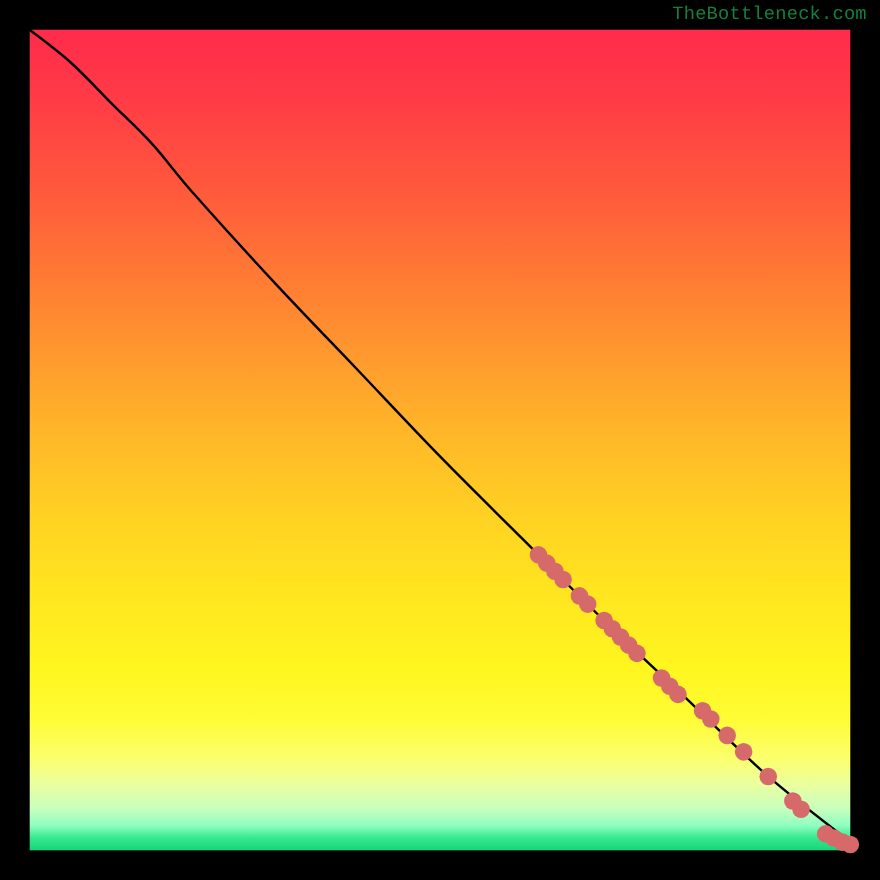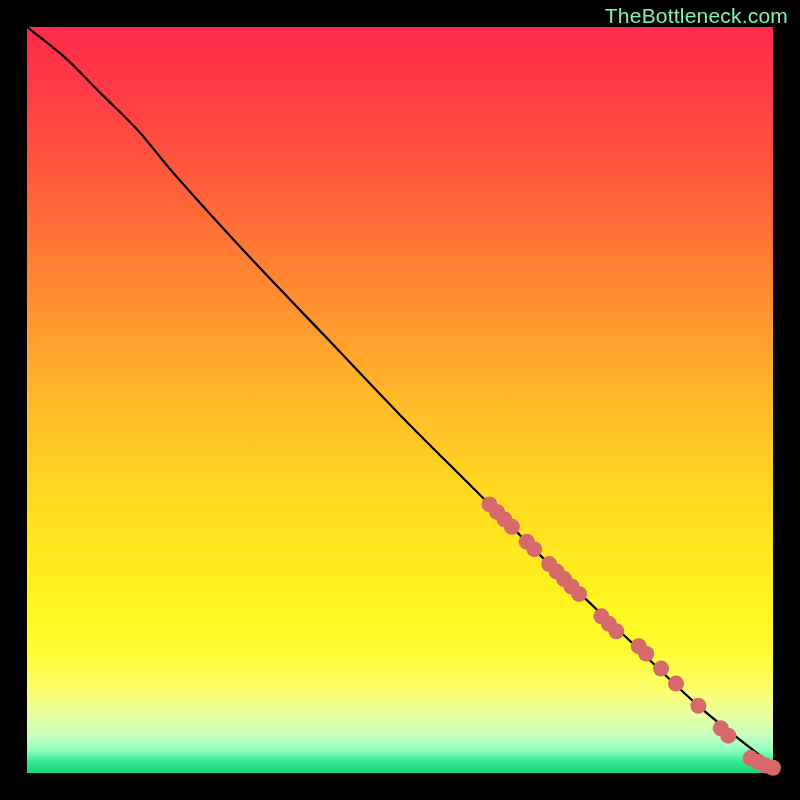--- a/index.html
+++ b/index.html
@@ -39,23 +39,23 @@
       #c7ffbe 95%,
       #8dfec0 97%,
       #35e88e 98.5%,
       #18d47b 100%
     );
   }
   .attribution {
     position: absolute;
     top: 4px;
     right: 12px;
-    font-family: Liberation Sans, sans-serif;
-    font-size: 21px;
-    color: #86efac;
+    font-family: Liberation Mono, monospace;
+    font-size: 17px;
+    color: #15803d;
     letter-spacing: 0.2px;
     user-select: none;
   }
   svg {
     position: absolute;
     left: 0;
     top: 0;
   }
 </style>
 </head>

